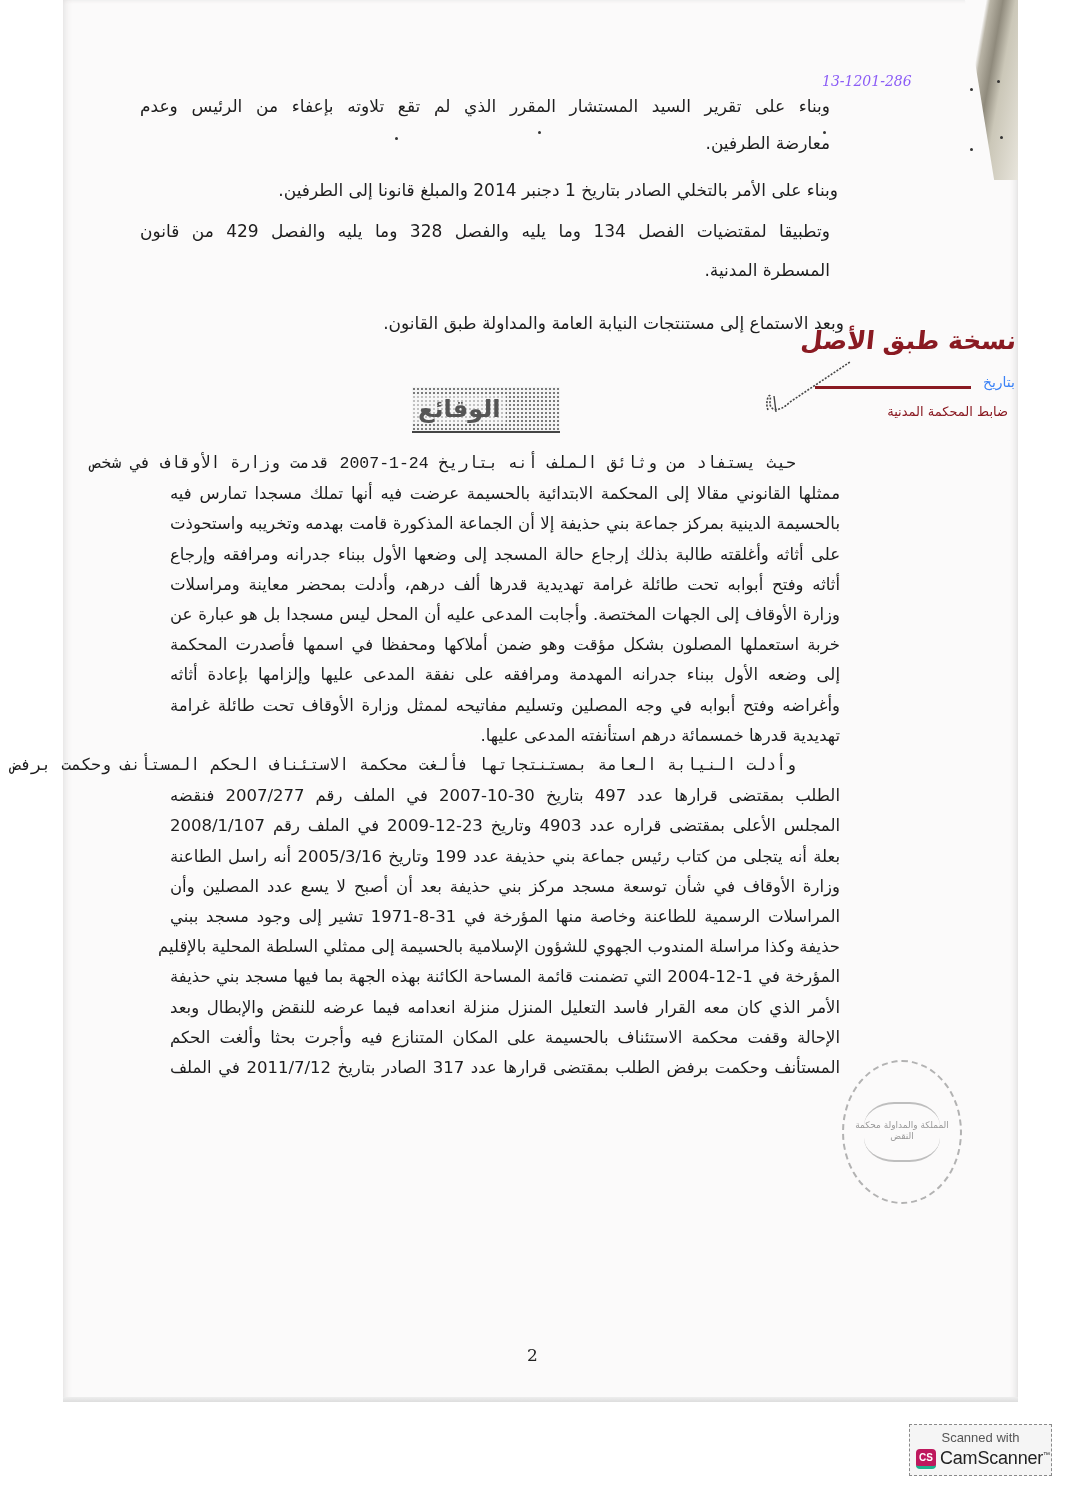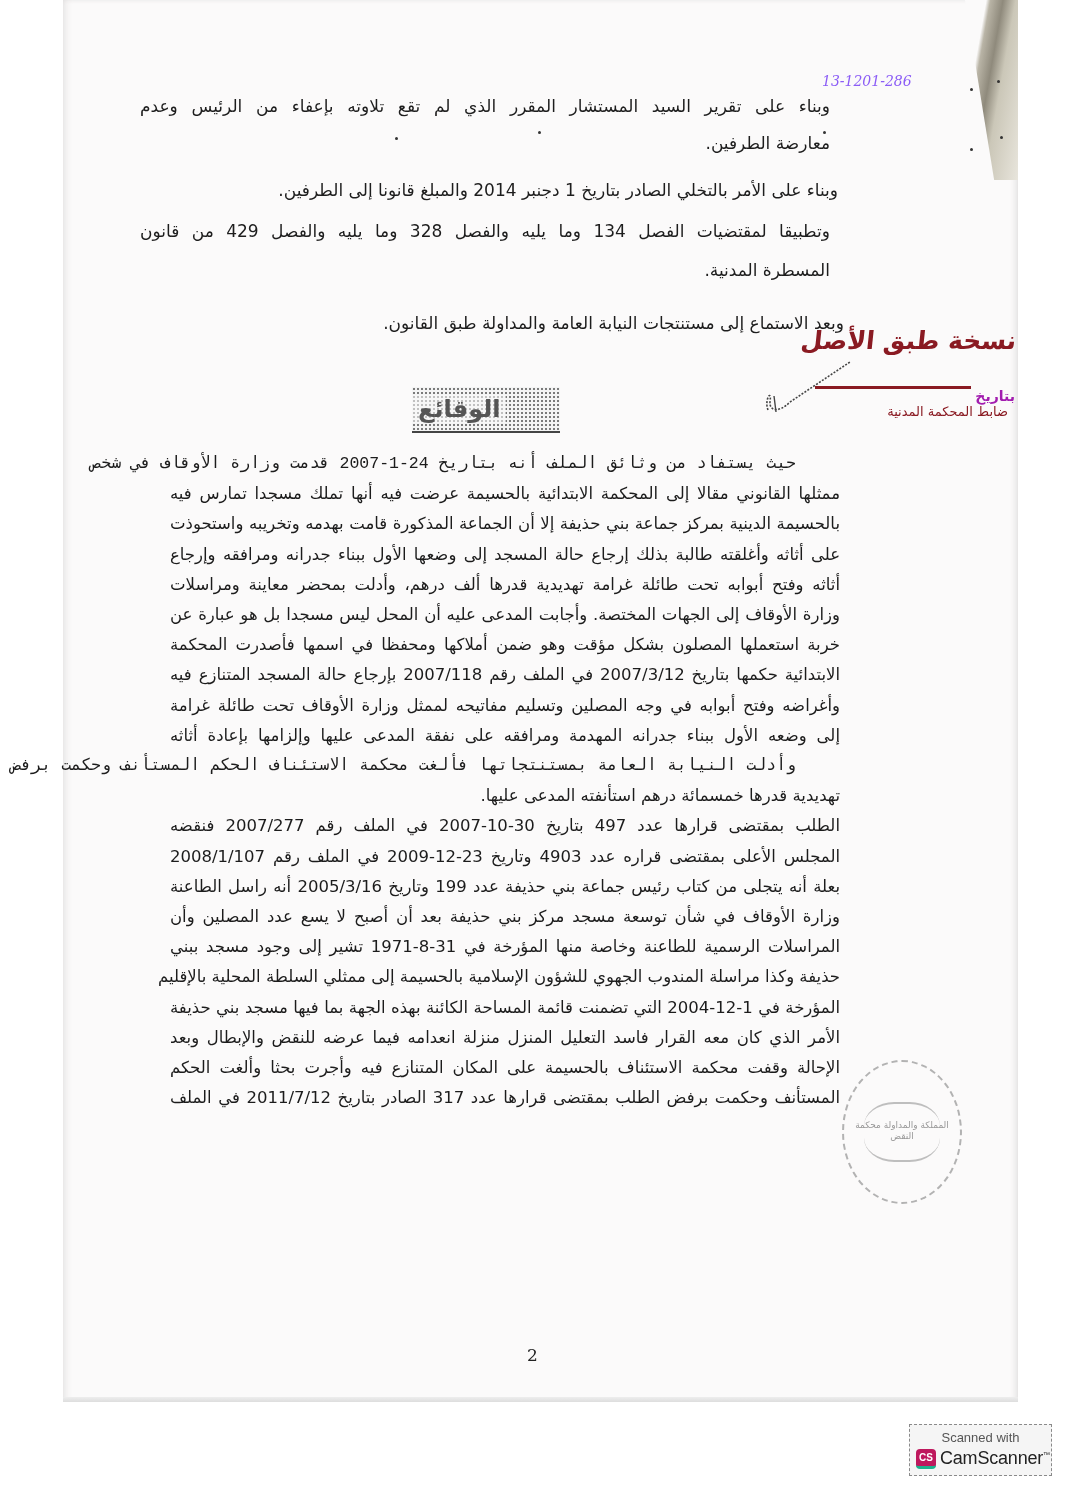--- a/index.html
+++ b/index.html
@@ -48,21 +48,21 @@
     font-size: 24px; font-weight: bold; color: #555; direction: rtl;
     background: rgba(250,250,250,0.55); padding: 0 6px; letter-spacing: 2px;
   }
   .stamp-copy {
     position: absolute; right: 62px; top: 326px; direction: rtl;
     color: #8a1a22; font-weight: bold; font-size: 25px; transform: skewX(-6deg);
   }
   .stamp-date {
     position: absolute; left: 815px; top: 374px; width: 200px; height: 22px; direction: rtl;
   }
-  .stamp-date .lbl { position:absolute; right:0; top:14px; color:#a21caf; font-weight:bold; font-size:14px; }
+  .stamp-date .lbl { position:absolute; right:0; top:0; color:#3b82f6; font-weight:normal; font-size:14px; }
   .stamp-date .rule { position:absolute; left:0; right:44px; top:12px; border-top:3px solid #8a1a22; }
   .stamp-clerk {
     position: absolute; right: 70px; top: 404px; direction: rtl;
     color: #8a1a22; font-weight: normal; font-size: 13px;
   }
   .signature {
     position: absolute; left: 760px; top: 350px; width: 95px; height: 70px;
   }
   .seal {
     position: absolute; left: 842px; top: 1060px; width: 116px; height: 140px;
@@ -134,25 +134,24 @@
 </div>
 
 <div class="para" style="top:449px">
   <span class="ln first">حيث يستفاد من وثائق الملف أنه بتاريخ 24-1-2007 قدمت وزارة الأوقاف في شخص</span>
   <span class="ln">ممثلها القانوني مقالا إلى المحكمة الابتدائية بالحسيمة عرضت فيه أنها تملك مسجدا تمارس فيه</span>
   <span class="ln">بالحسيمة الدينية بمركز جماعة بني حذيفة إلا أن الجماعة  المذكورة قامت بهدمه وتخريبه واستحوذت</span>
   <span class="ln">على أثاثه وأغلقته طالبة بذلك إرجاع حالة المسجد إلى وضعها الأول ببناء جدرانه ومرافقه وإرجاع</span>
   <span class="ln">أثاثه وفتح أبوابه تحت طائلة غرامة تهديدية قدرها ألف درهم، وأدلت بمحضر معاينة ومراسلات</span>
   <span class="ln">وزارة الأوقاف إلى الجهات المختصة. وأجابت المدعى عليه أن المحل ليس مسجدا بل هو عبارة عن</span>
   <span class="ln">خربة استعملها المصلون بشكل مؤقت وهو ضمن أملاكها ومحفظا في اسمها فأصدرت المحكمة</span>
-  <span class="ln">الابتدائية حكمها بتاريخ 2007/3/12 في الملف رقم 2007/118 بإرجاع حالة المسجد المتنازع فيه</span>
+  <span class="ln">إلى وضعه الأول ببناء جدرانه المهدمة ومرافقه على نفقة المدعى عليها وإلزامها بإعادة أثاثه</span>
   <span class="ln">وأغراضه وفتح أبوابه في وجه المصلين وتسليم مفاتيحه لممثل وزارة الأوقاف تحت طائلة غرامة</span>
-  <span class="ln">إلى وضعه الأول ببناء جدرانه المهدمة ومرافقه على نفقة المدعى عليها وإلزامها بإعادة أثاثه</span>
+  <span class="ln last">تهديدية قدرها خمسمائة درهم استأنفته المدعى عليها.</span>
   <span class="ln first">وأدلت النيابة  العامة بمستنتجاتها فألغت محكمة الاستئناف الحكم المستأنف وحكمت برفض</span>
-  <span class="ln last">تهديدية قدرها خمسمائة درهم استأنفته المدعى عليها.</span>
   <span class="ln">الطلب بمقتضى قرارها عدد 497 بتاريخ 30-10-2007 في الملف رقم 2007/277 فنقضه</span>
   <span class="ln">المجلس الأعلى بمقتضى قراره عدد 4903 وتاريخ 23-12-2009 في الملف رقم 2008/1/107</span>
   <span class="ln">بعلة أنه يتجلى من كتاب رئيس جماعة بني حذيفة عدد 199 وتاريخ 2005/3/16 أنه راسل الطاعنة</span>
   <span class="ln">وزارة الأوقاف في شأن توسعة مسجد مركز بني حذيفة بعد أن أصبح لا يسع عدد المصلين وأن</span>
   <span class="ln">المراسلات الرسمية للطاعنة وخاصة منها المؤرخة في 31-8-1971 تشير إلى وجود مسجد ببني</span>
   <span class="ln">حذيفة وكذا مراسلة المندوب الجهوي للشؤون الإسلامية بالحسيمة إلى ممثلي السلطة المحلية بالإقليم</span>
   <span class="ln">المؤرخة في 1-12-2004 التي تضمنت قائمة المساحة الكائنة بهذه الجهة بما فيها مسجد بني حذيفة</span>
   <span class="ln">الأمر الذي كان معه القرار فاسد التعليل المنزل منزلة انعدامه فيما عرضه للنقض والإبطال وبعد</span>
   <span class="ln">الإحالة وقفت محكمة الاستئناف بالحسيمة على المكان المتنازع فيه وأجرت بحثا وألغت الحكم</span>
   <span class="ln">المستأنف وحكمت برفض الطلب بمقتضى قرارها عدد 317 الصادر بتاريخ 2011/7/12 في الملف</span>

